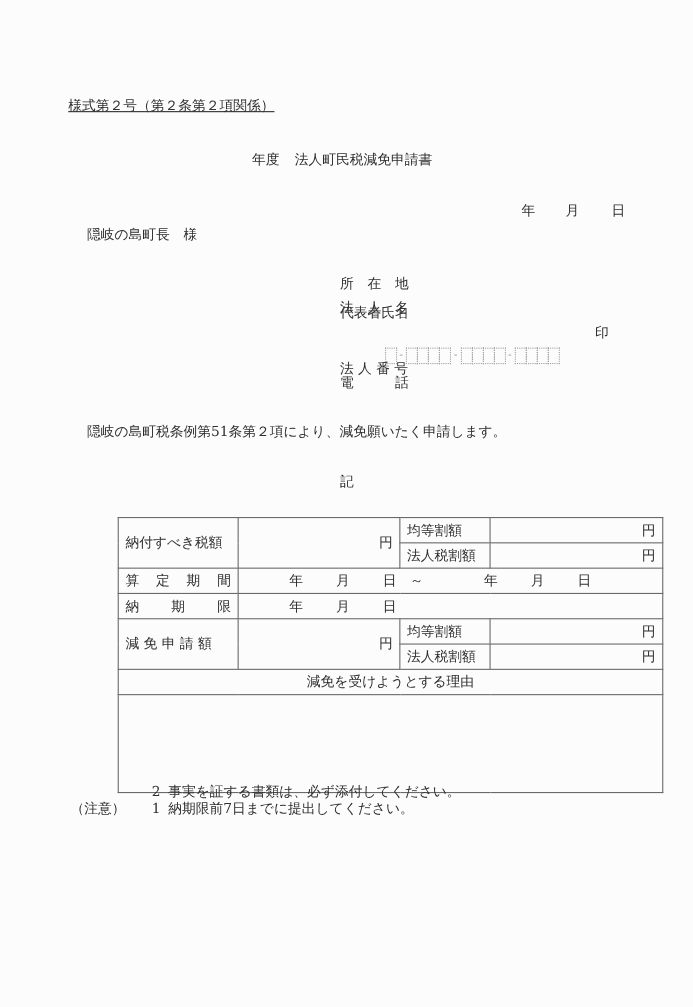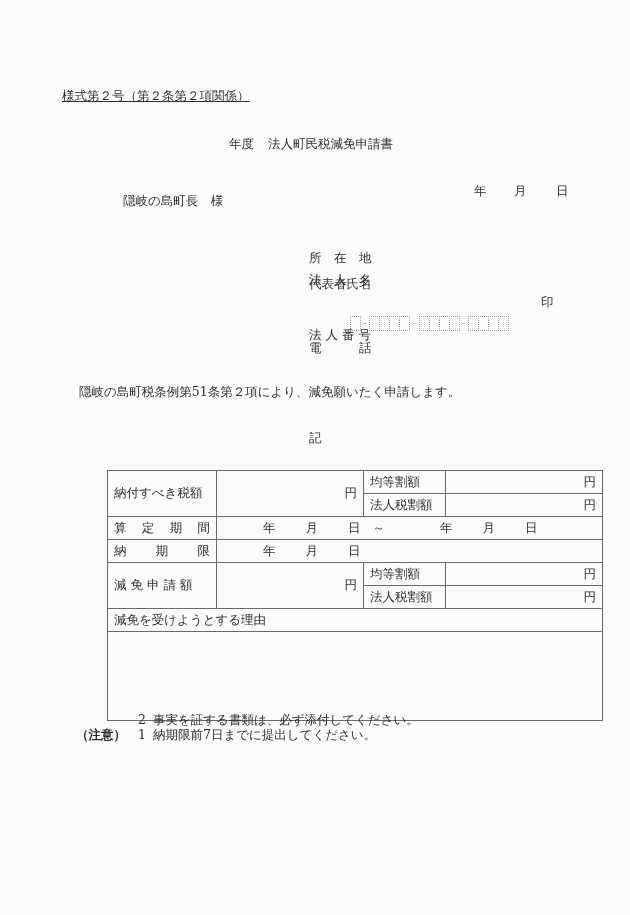--- a/index.html
+++ b/index.html
@@ -4,24 +4,24 @@
   <style>
     html, body { margin: 0; padding: 0; }
     body {
       width: 630px; height: 915px; position: relative; overflow: hidden;
       background: #fcfcfc; color: #2e2e2e;
       font-family: "DejaVu Serif", "Liberation Serif", serif;
       font-size: 12.5px;
     }
     .abs { position: absolute; white-space: nowrap; line-height: 16px; }
     .form-number { left: 62px; top: 88px; text-decoration: underline; }
-    .title { left: 229px; top: 137px; font-family: Liberation Mono, monospace; }
+    .title { left: 229px; top: 137px; }
     .title .gap { display: inline-block; width: 14px; }
     .date-line { top: 183px; }
-    .addressee { left: 79px; top: 193px; margin-left: 44px; }
+    .addressee { left: 79px; top: 205px; }
     .app-labels { left: 269px; margin-left: 40px; }
     .seal { left: 541px; top: 294px; }
     .corp-number { left: 350px; top: 315px; display: flex; align-items: center; gap: 2px; }
     .digit-group { display: flex; }
     .digit-box { width: 11px; height: 15px; border: 1px dotted #a0a0a0; margin-right: -1px; box-sizing: border-box; }
     .dash { color: #999; font-size: 10px; padding: 0 1px; }
     .statement { left: 79px; top: 384px; }
     .ki { left: 309px; top: 430px; }
 
     table.main {
@@ -30,23 +30,23 @@
     }
     table.main td {
       border: 1px solid #6a6a6a; padding: 0 6px; height: 22px;
       font-size: 12.5px; white-space: nowrap; overflow: hidden;
     }
     table.main tr.tall td.reason-body { height: 88px; }
     .lbl-spread { display: flex; justify-content: space-between; }
     .yen-right { text-align: right; }
     .date-cells { display: flex; align-items: center; }
     .date-cells span { display: inline-block; }
-    .center { text-align: left; }
+    .center { text-align: center; }
 
-    .notes-head { left: 76px; top: 727px; font-weight: bold; }
+    .notes-head { left: 64px; top: 727px; }
     .note { left: 131px; text-align: center; }
     .note .num { display: inline-block; width: 22px; }
   </style>
 </head>
 <body>
 
 <div class="abs form-number">様式第２号（第２条第２項関係）</div>
 
 <div class="abs title">
   <span>年度</span><span class="gap"></span><span>法人町民税減免申請書</span>

